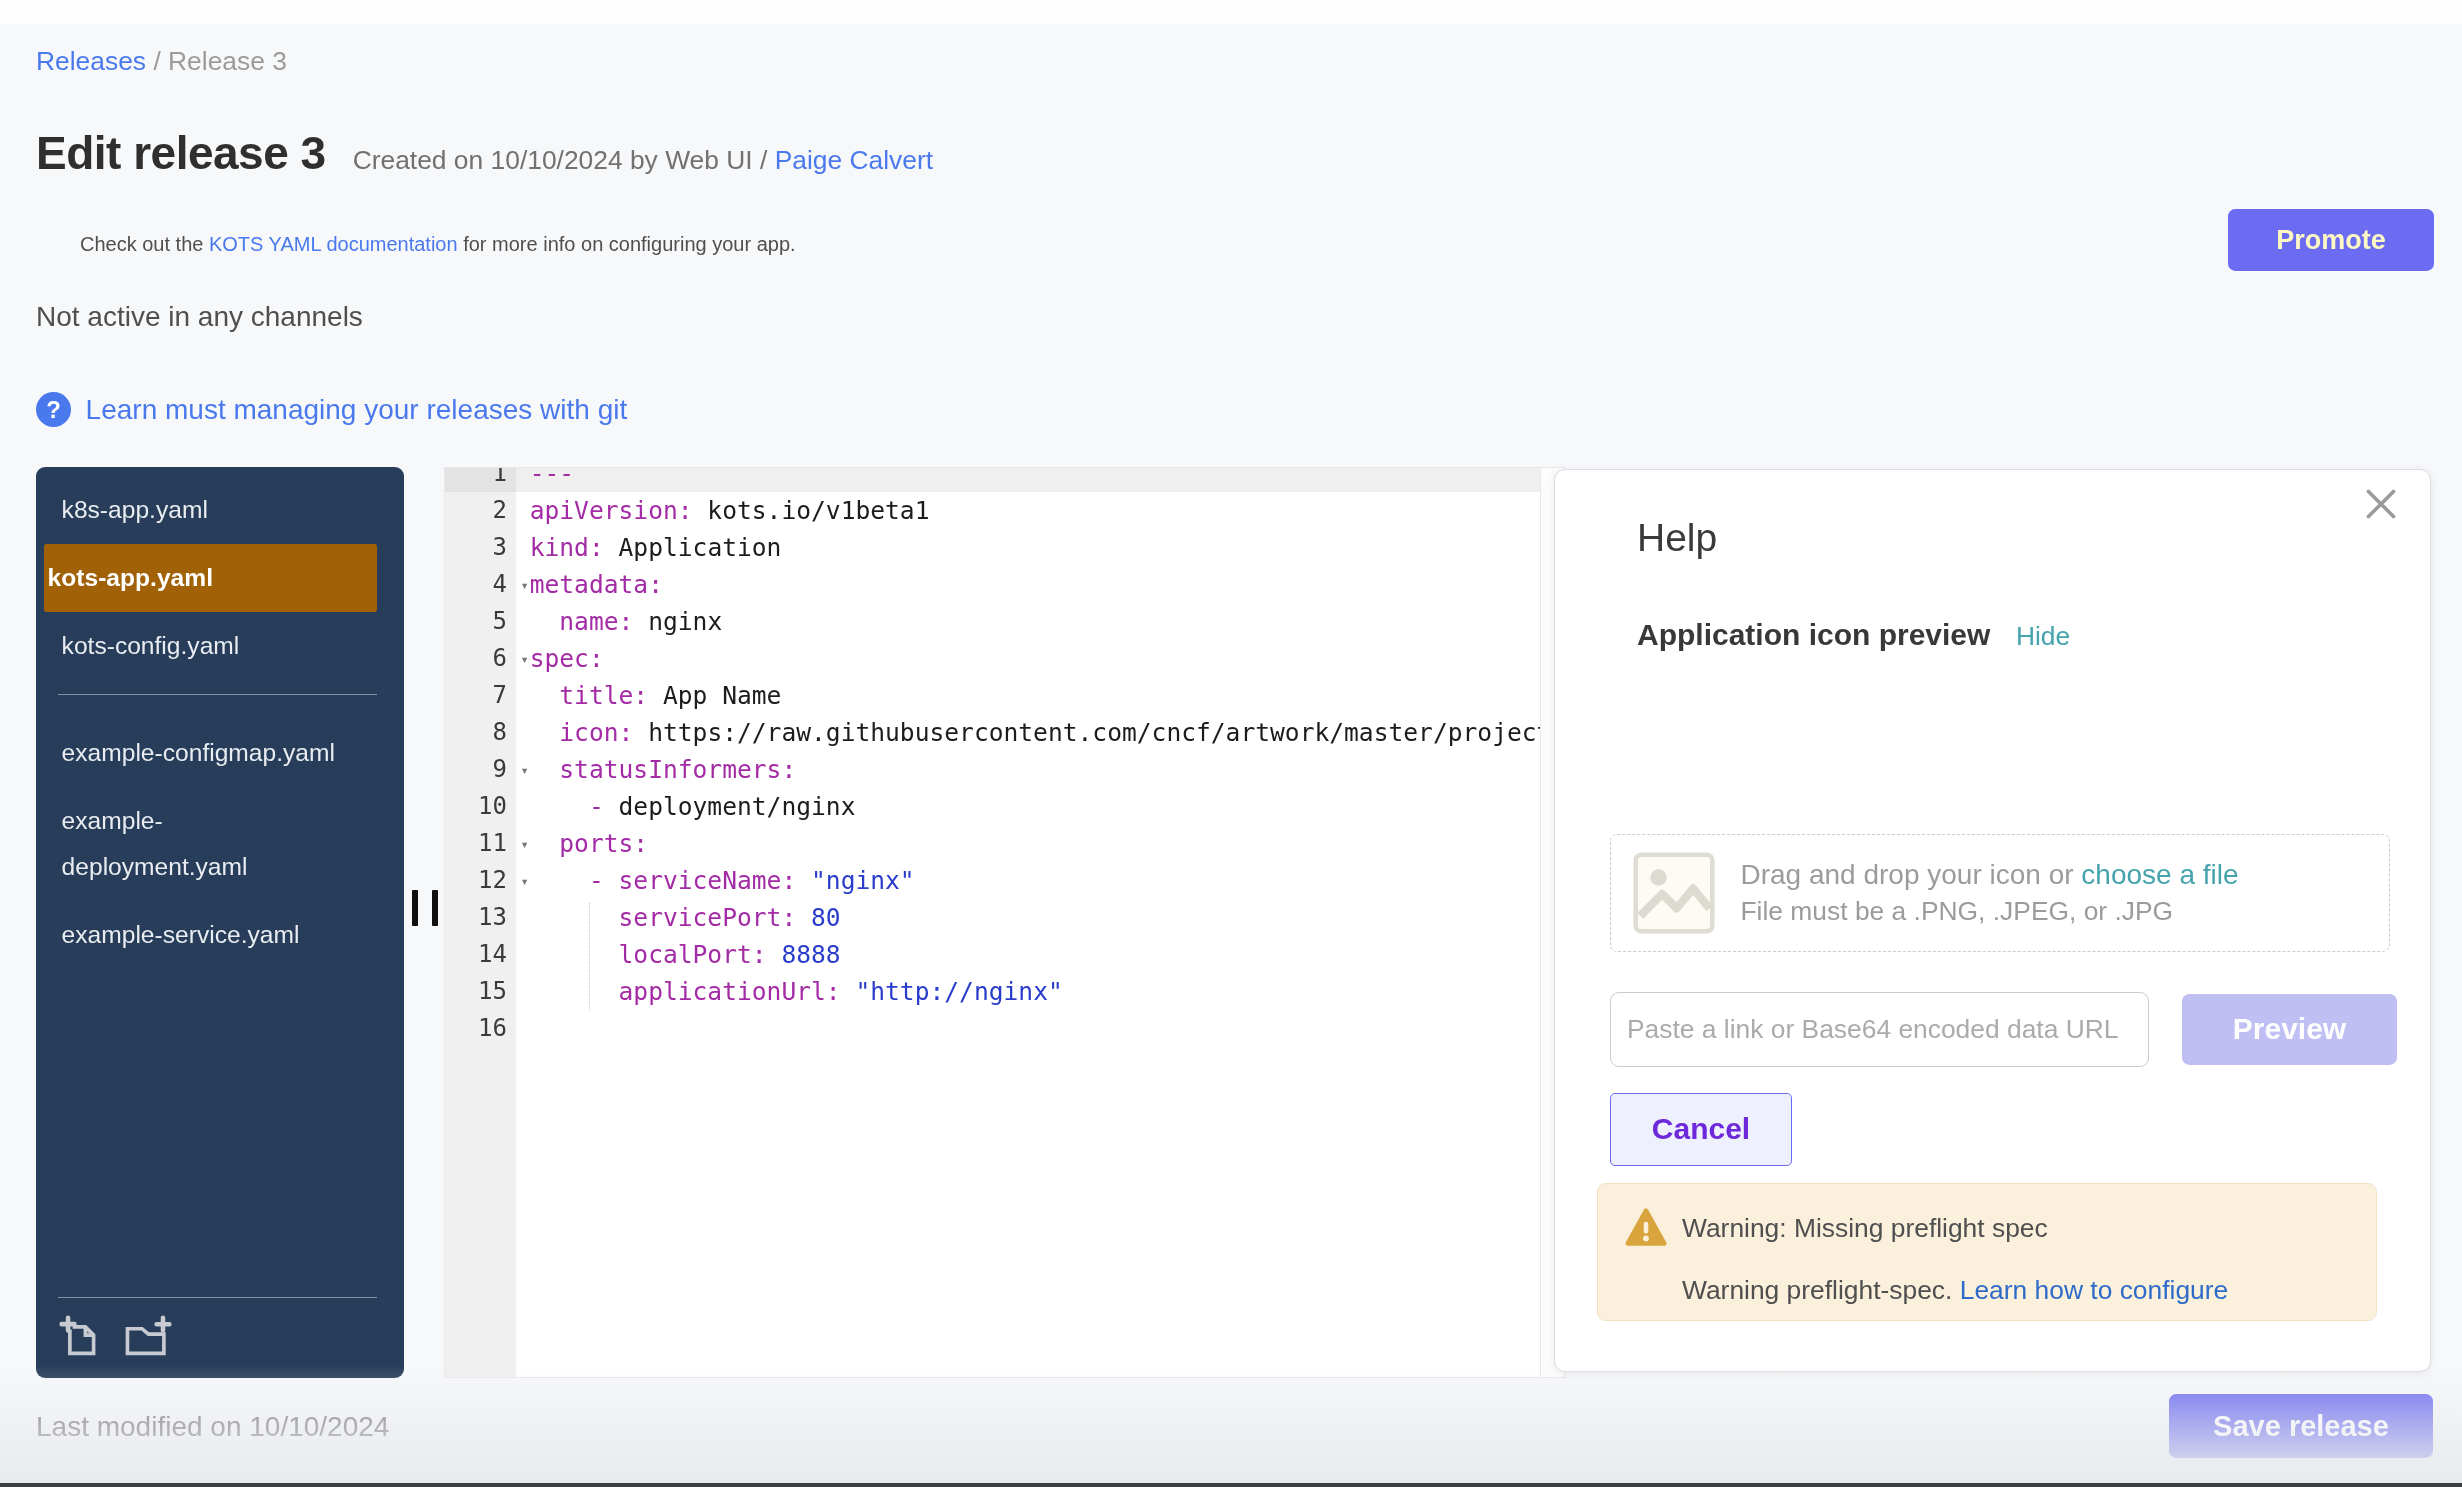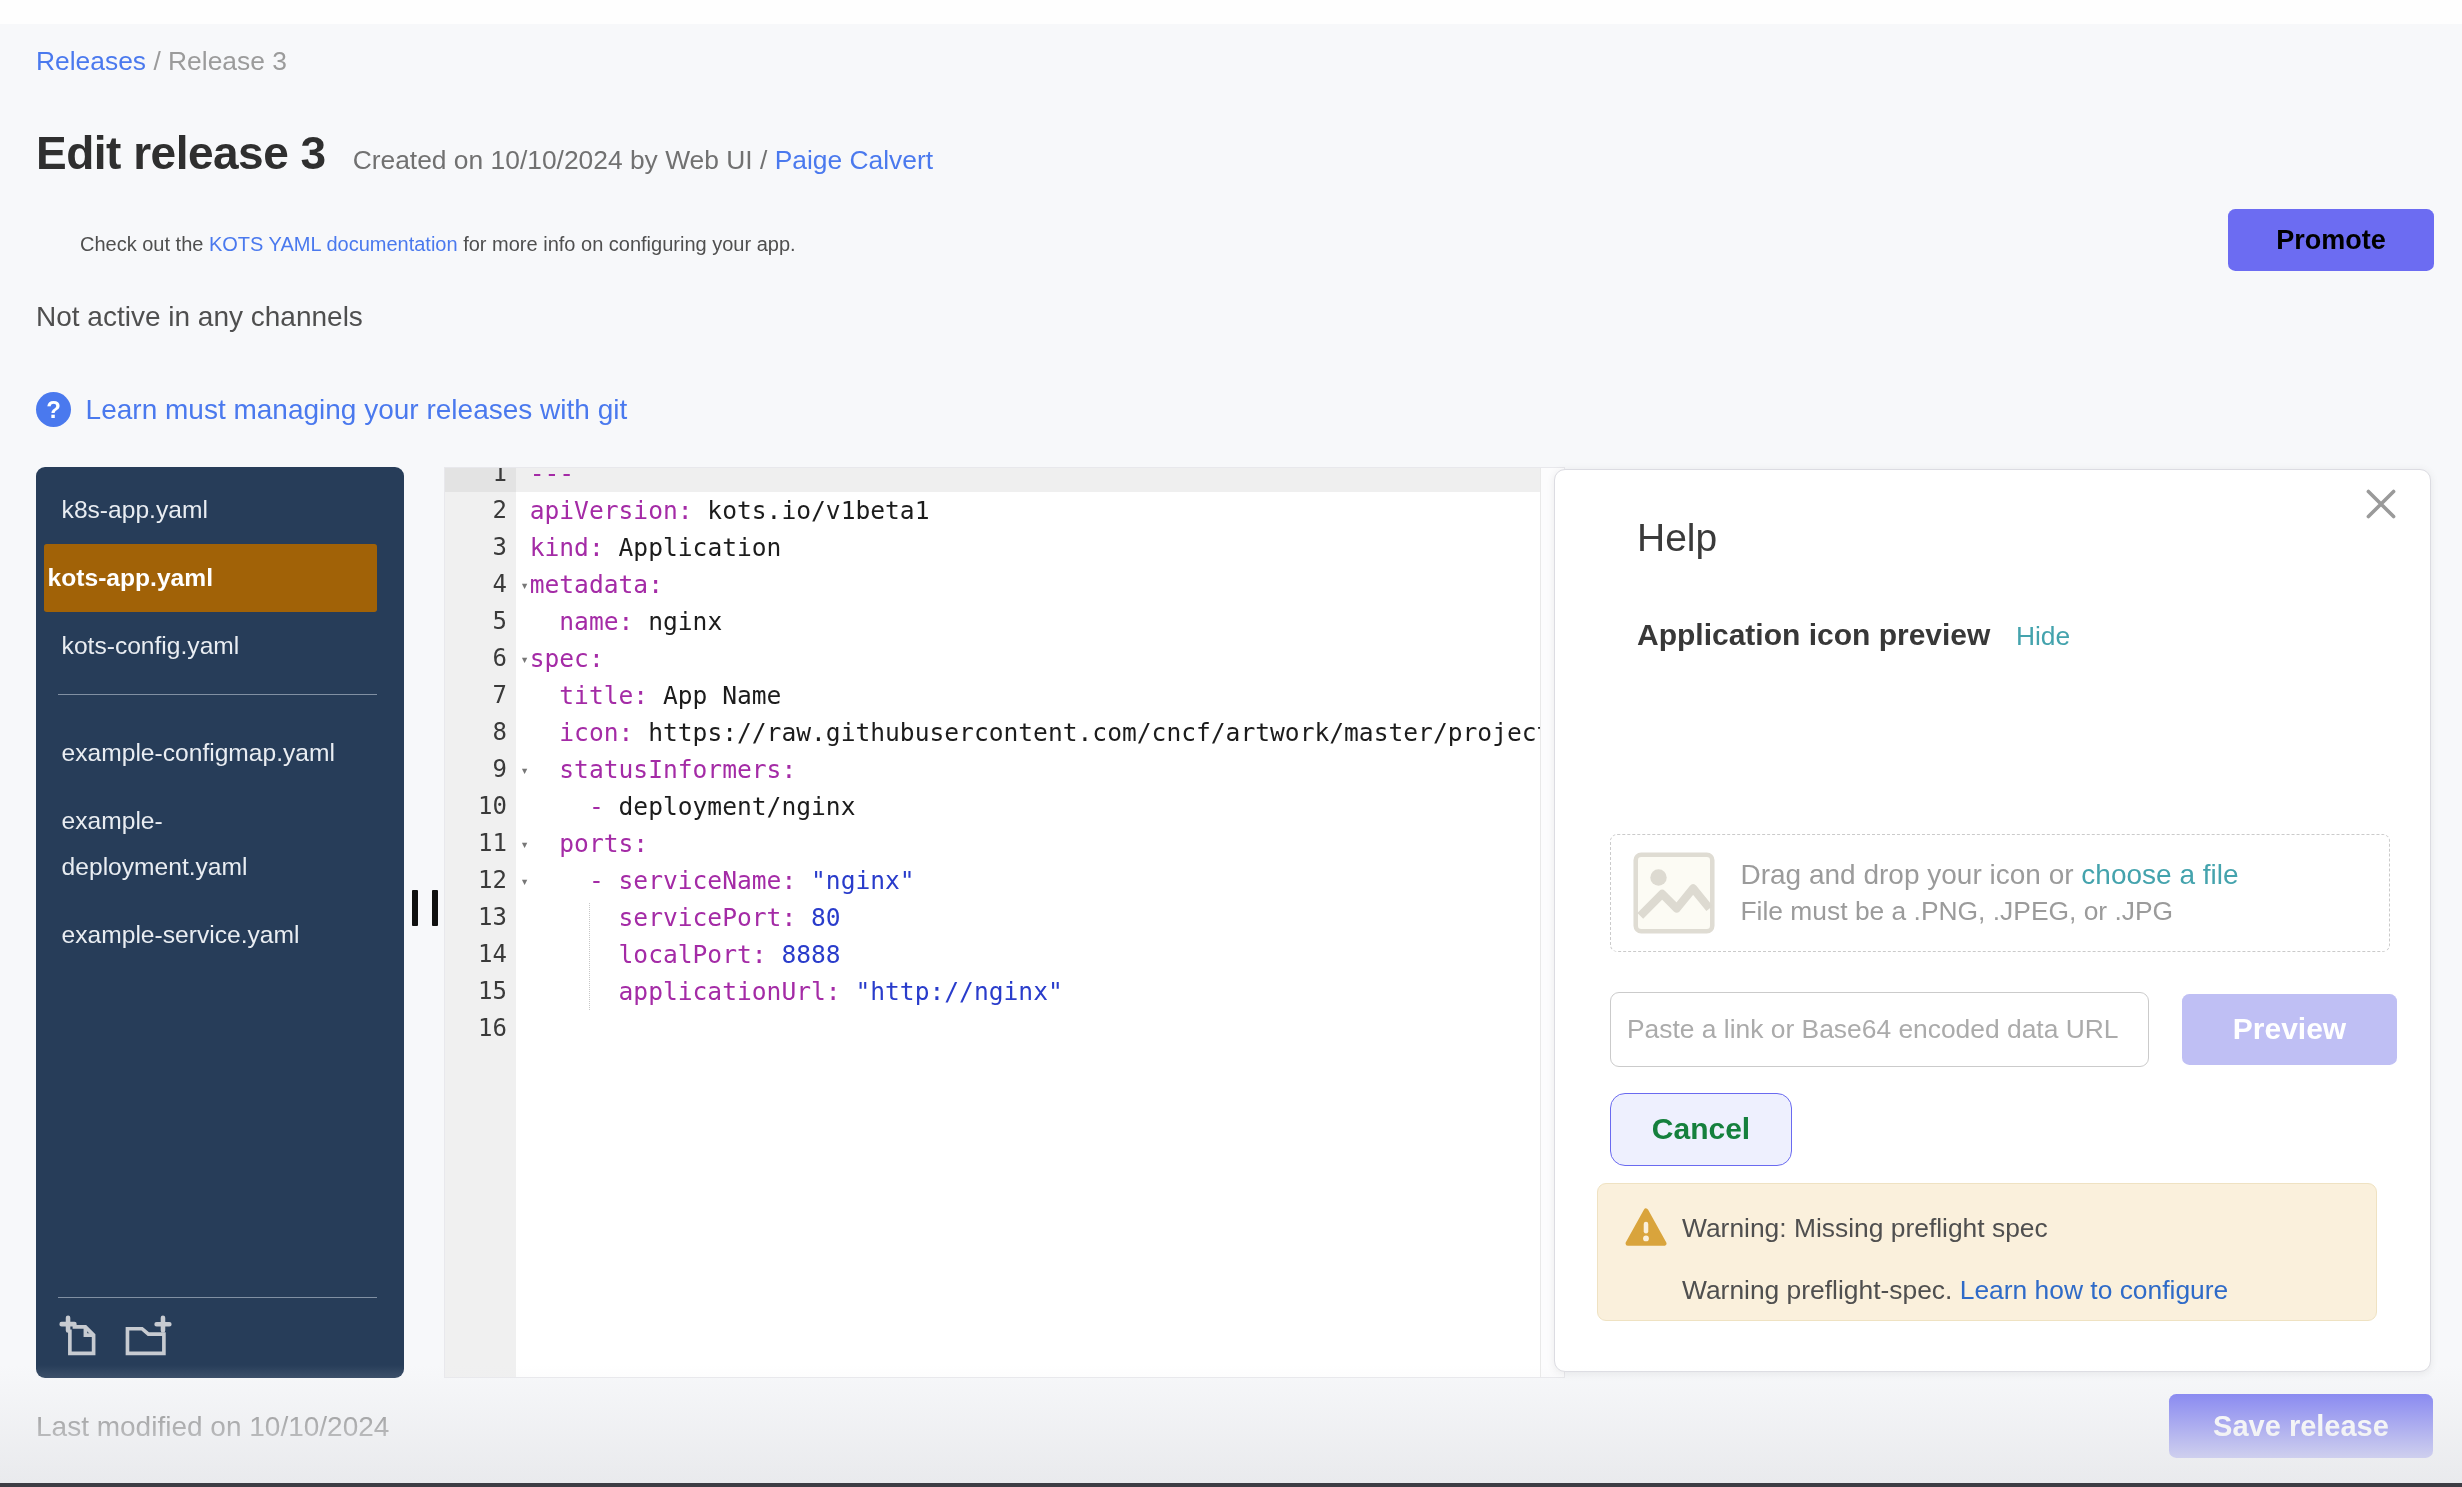--- a/index.html
+++ b/index.html
@@ -24,21 +24,21 @@
   .breadcrumb .sep, .breadcrumb .current { color:#9B9B9B; }
 
   .title-row { position:absolute; left:36px; top:126px; display:flex; align-items:baseline; gap:27px; }
   .title-row h1 { font-size:46px; font-weight:700; color:#2F2F2F; letter-spacing:-0.5px; }
   .created { font-size:26.4px; color:#717171; }
 
   .check-line { position:absolute; left:36px; top:233px; font-size:20px; color:#4F4F4F;margin-left:44px; }
   .not-active { position:absolute; left:36px; top:301px; font-size:28px; color:#4F4F4F; }
 
   .promote-btn { position:absolute; left:2228px; top:209px; width:206px; height:62px;
-    background:#6C6CF2; border:none; border-radius:7.3px; color:#000000; font-size:27px; font-weight:700;
+    background:#6C6CF2; border:none; border-radius:7.3px; color:#fef9c3; font-size:27px; font-weight:700;
     font-family:"Liberation Sans",sans-serif; cursor:pointer; }
 
   .git-row { position:absolute; left:36px; top:392px; display:flex; align-items:center; gap:14.6px; }
   .q-icon { width:35px; height:35px; border-radius:50%; background:#4A79EE; color:#fff;
     font-size:24px; font-weight:700; display:flex; align-items:center; justify-content:center; }
   .git-row a { font-size:28px; color:#4A79EE; }
 
   
   .main { position:absolute; left:0; top:467px; width:2462px; height:911px; }
 
@@ -103,21 +103,21 @@
   .link-row { position:absolute; left:55px; top:522px; }
   .url-input { position:absolute; left:0; top:0; width:539px; height:75px; border:1.8px solid #CBCBCB;
     border-radius:9px; font-size:26.4px; color:#4F4F4F; padding:0 16px;
     font-family:"Liberation Sans",sans-serif; background:#fff; outline:none; }
   .url-input::placeholder { color:#ABABAB; }
   .preview-btn { position:absolute; left:572px; top:1.8px; width:215px; height:71px; background:#BFBFF4;
     border:none; border-radius:7.3px; color:#fff; font-size:30px; font-weight:700;
     font-family:"Liberation Sans",sans-serif; cursor:default; }
 
   .cancel-btn { position:absolute; left:55px; top:623px; width:182px; height:73px;
-    background:#EEF0FE; border:1.8px solid #6A6AF0; border-radius:15px; color:#15803d;
+    background:#EEF0FE; border:1.8px solid #6A6AF0; border-radius:5px; color:#6d28d9;
     font-size:30px; font-weight:700; font-family:"Liberation Sans",sans-serif; cursor:pointer; }
 
   .warning-box { position:absolute; left:42px; top:713px; width:780px; height:138px;
     background:#FAF0DC; border:0.9px solid #EFE2C2; border-radius:9px; }
   .warning-box svg { position:absolute; left:27px; top:24px; }
   .warning-title { position:absolute; left:84px; top:29px; font-size:26.4px; color:#4F4F4F; }
   .warning-body { position:absolute; left:84px; top:91px; font-size:26.4px; color:#4F4F4F; }
   .warning-body a { color:#2F6BC8; }
 
   

